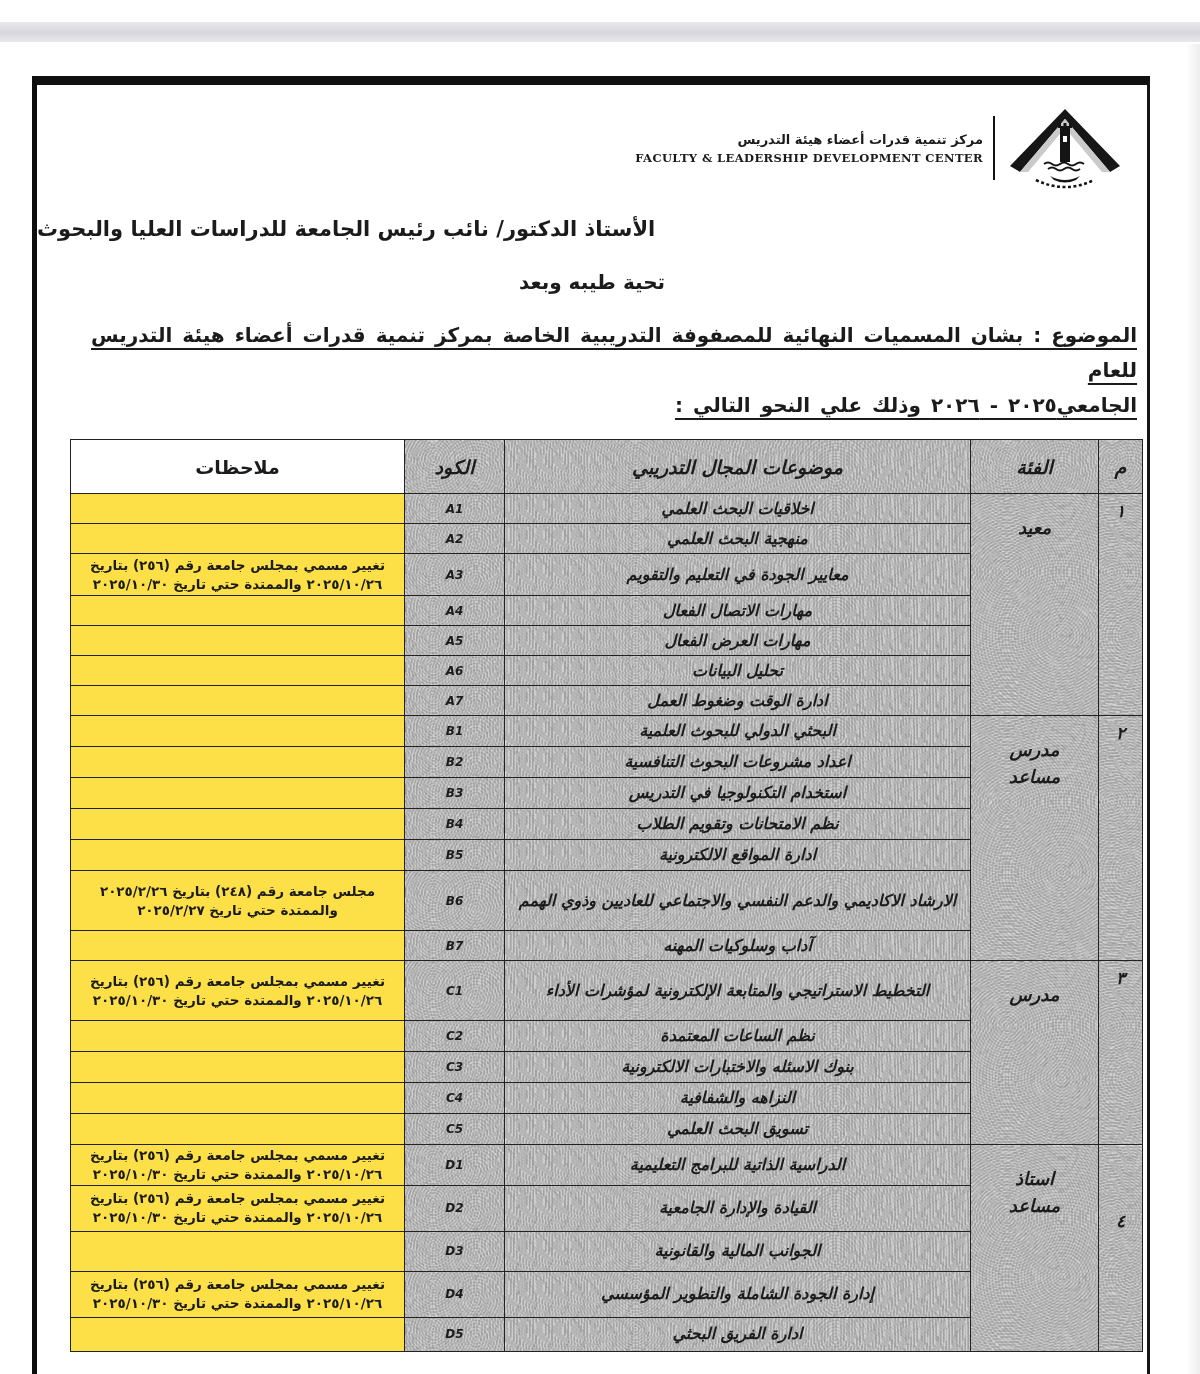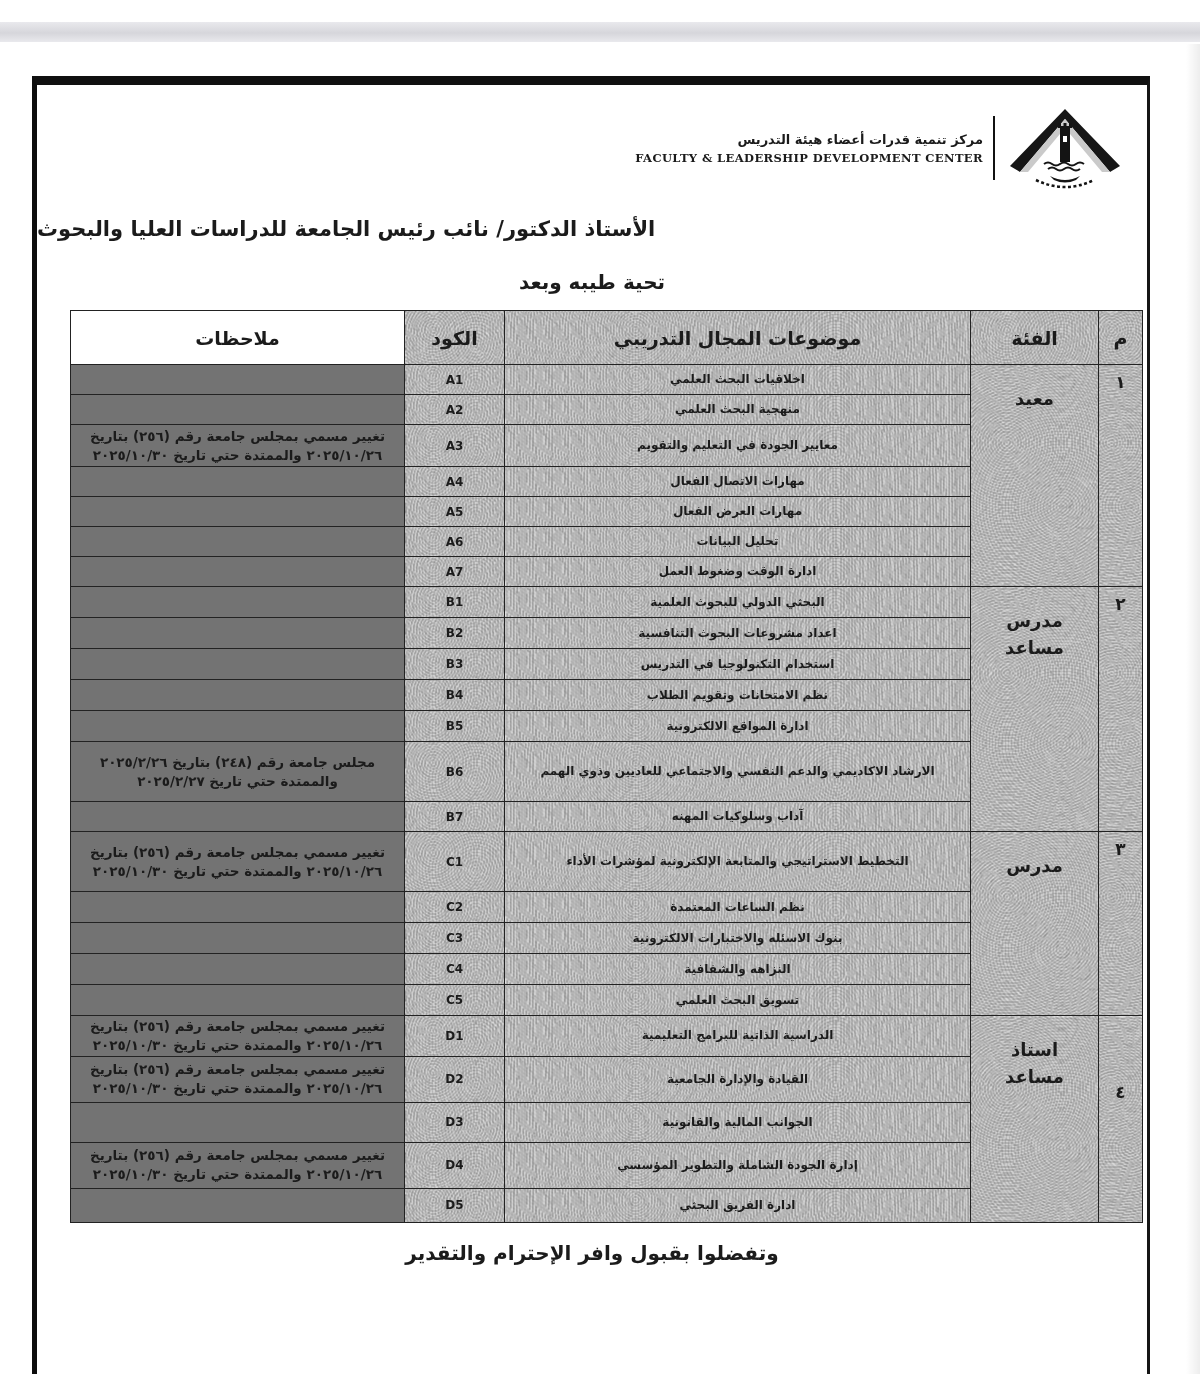--- a/index.html
+++ b/index.html
@@ -46,24 +46,25 @@
   table.matrix{border-collapse:collapse;margin:16px 4px 0 12px;width:1072px;
     table-layout:fixed;}
   .matrix td,.matrix th{border:1.6px solid #222;padding:1px 5px;box-sizing:border-box;}
   .matrix th{font-size:19px;font-weight:bold;}
   .shaded{
     background-color:#bfbfbf;
     background-image:
       repeating-radial-gradient(circle at 28% 35%,rgba(35,35,35,.30) 0 .8px,transparent .8px 2.7px),
       repeating-radial-gradient(circle at 71% 64%,rgba(255,255,255,.55) 0 .9px,transparent .9px 3.2px),
       repeating-linear-gradient(38deg,rgba(70,70,70,.14) 0 1px,transparent 1px 3px);
+    font-style: italic;
   }
-  td.note-cell{background:#737373;font-size:13.5px;font-weight:bold;
+  td.note-cell{background:#fde047;font-size:13.5px;font-weight:bold;
     text-align:center;line-height:1.4;}
-  td.topic-cell{text-align:center;font-weight:bold;font-size:12px;line-height:1.25;margin-left:44px;}
+  td.topic-cell{text-align:center;font-weight:bold;font-size:16px;line-height:1.25;margin-left:44px;}
   td.code-cell{text-align:center;font-weight:bold;font-size:12px;
     font-family:"DejaVu Sans",sans-serif;direction:ltr;}
   td.serial-cell{text-align:center;vertical-align:top;padding-top:7px;
     font-weight:bold;font-size:17px;}
   td.serial-low{padding-top:66px;}
   td.category-cell{text-align:center;vertical-align:top;padding-top:20px;
     font-weight:bold;font-size:18px;white-space:pre-line;line-height:1.5;}
   tr.h30{height:30px}tr.h31{height:31px}tr.h34{height:34px}tr.h38{height:38px}
   tr.h40{height:40px}tr.h42{height:42px}tr.h46{height:46px}tr.h54{height:54px}
   tr.h60{height:60px}
@@ -98,20 +99,24 @@
     <div class="head-divider"></div>
     <div class="org-names">
       <div class="org-ar">مركز تنمية قدرات أعضاء هيئة التدريس</div>
       <div class="org-en">FACULTY &amp; LEADERSHIP DEVELOPMENT CENTER</div>
     </div>
   </div>
 
   <div class="addressee">الأستاذ الدكتور/ نائب رئيس الجامعة للدراسات العليا والبحوث</div>
   <div class="greeting">تحية طيبه وبعد</div>
 
+  <div class="subject">
+    <div>الموضوع  :  بشان المسميات النهائية للمصفوفة التدريبية الخاصة بمركز تنمية قدرات أعضاء هيئة التدريس للعام</div>
+    <div>الجامعي٢٠٢٥ - ٢٠٢٦ وذلك علي النحو التالي :</div>
+  </div>
 
   <table class="matrix" dir="rtl">
     <colgroup>
       <col style="width:44px">
         <col style="width:128px">
         <col style="width:466px">
       <col style="width:100px">
         <col style="width:334px">
     </colgroup>
     <tbody>

